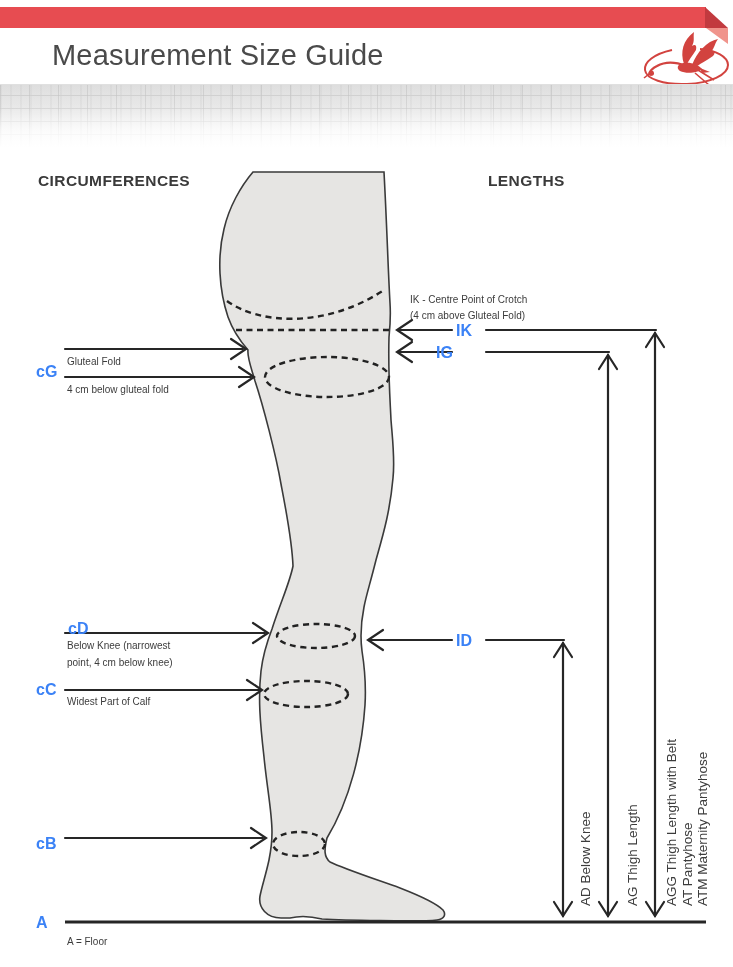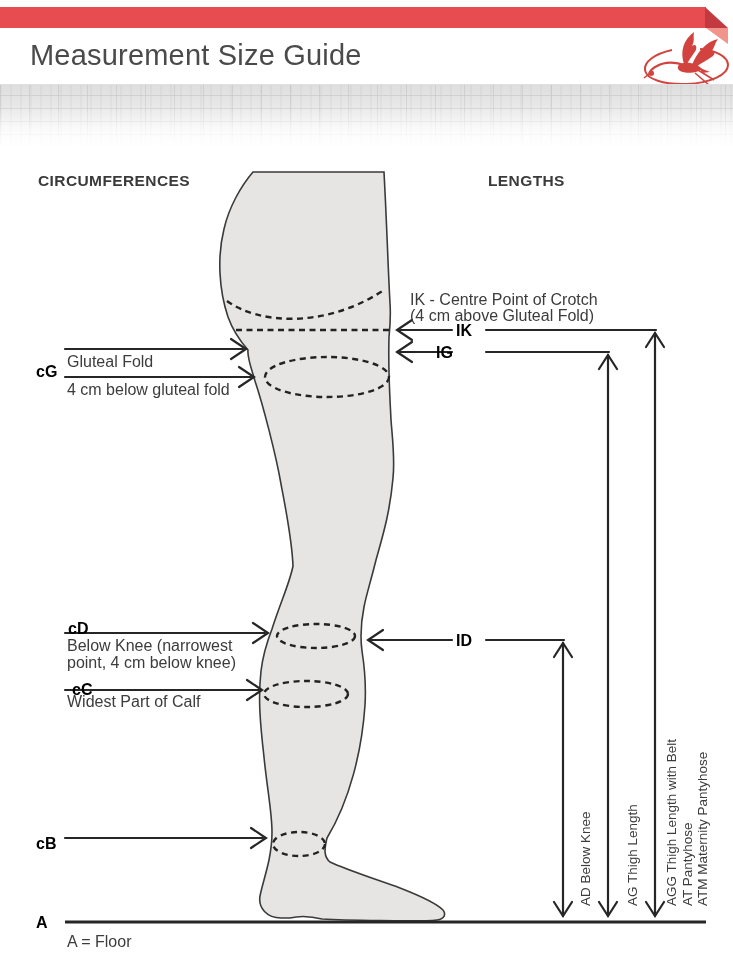--- a/index.html
+++ b/index.html
@@ -13,21 +13,21 @@
   .ribbon { position:absolute; left:0; top:7px; width:706px; height:21px; }
   .ribbon-fold-dark {
     position:absolute; left:705px; top:7px; width:23px; height:21px;
     clip-path:polygon(0 0, 100% 100%, 0 100%);
   }
   .ribbon-fold-light {
     position:absolute; left:706px; top:28px; width:22px; height:16px;
     clip-path:polygon(0 0, 100% 0, 100% 100%);
   }
   .page-title {
-    position:absolute; left:30px; top:39px;
+    position:absolute; left:52px; top:39px;
     font-size:29px; font-weight:400; letter-spacing:0.2px; color:#4a4a4a;
     white-space:nowrap;
   }
   .logo { position:absolute; left:642px; top:28px; width:90px; height:66px; }
   .texture-band {
     position:absolute; left:0; top:84px; width:733px; height:64px;
     border-top:1px solid #e0e0e0;
     background:
       linear-gradient(180deg, rgba(255,255,255,0) 0%, rgba(255,255,255,0.15) 35%, rgba(255,255,255,0.75) 70%, #ffffff 100%),
       repeating-linear-gradient(90deg, rgba(190,190,190,0.55) 0 1px, rgba(0,0,0,0) 1px 29px),
@@ -36,24 +36,24 @@
       linear-gradient(180deg, #dedede 0%, #e9e9e9 60%, #f6f6f6 100%);
   }
   
   .diagram { position:absolute; left:0; top:0; width:733px; height:820px; }
   .svg-layer { position:absolute; left:0; top:0; }
   .heading {
     position:absolute; font-size:15.5px; font-weight:bold; letter-spacing:0.4px; color:#3a3a3a;
     white-space:nowrap;
   }
   .code {
-    position:absolute; font-size:16px; font-weight:bold; color:#000000; white-space:nowrap;
+    position:absolute; font-size:16px; font-weight:bold; color:#3b82f6; white-space:nowrap;
   }
   .lbl {
-    position:absolute; font-size:16px; line-height:17px; color:#3c3c3c; white-space:nowrap;
+    position:absolute; font-size:10px; line-height:17px; color:#3c3c3c; white-space:nowrap;
   }
   .vlabel {
     position:absolute; font-size:13.5px; line-height:15.5px; color:#3c3c3c;
     white-space:nowrap; transform:rotate(-90deg); transform-origin:0 0;
   }
 </style>
 </head>
 <body>
 
 <div class="page">
@@ -199,21 +199,21 @@
     <div class="code" style="left:36px; top:363px;">cG</div>
     <div class="lbl" style="left:67px; top:353px;">Gluteal Fold</div>
     <div class="lbl" style="left:67px; top:381px;">4 cm below gluteal fold</div>
 
     <div class="code" style="left:36px; top:620px;margin-left:32px;">cD</div>
     <div class="lbl" style="left:67px; top:637px;">
       <span style="display:block">Below Knee (narrowest</span>
       <span style="display:block">point, 4 cm below knee)</span>
     </div>
 
-    <div class="code" style="left:36px; top:681px;margin-left:36px;">cC</div>
+    <div class="code" style="left:36px; top:681px;">cC</div>
     <div class="lbl" style="left:67px; top:693px;">Widest Part of Calf</div>
 
     <div class="code" style="left:36px; top:835px;">cB</div>
 
     <div class="code" style="left:36px; top:914px;">A</div>
     <div class="lbl" style="left:67px; top:933px;">A = Floor</div>
 
     <div class="lbl" style="left:410px; top:292px; line-height:15.5px;">
       <span style="display:block">IK - Centre Point of Crotch</span>
       <span style="display:block">(4 cm above Gluteal Fold)</span>

